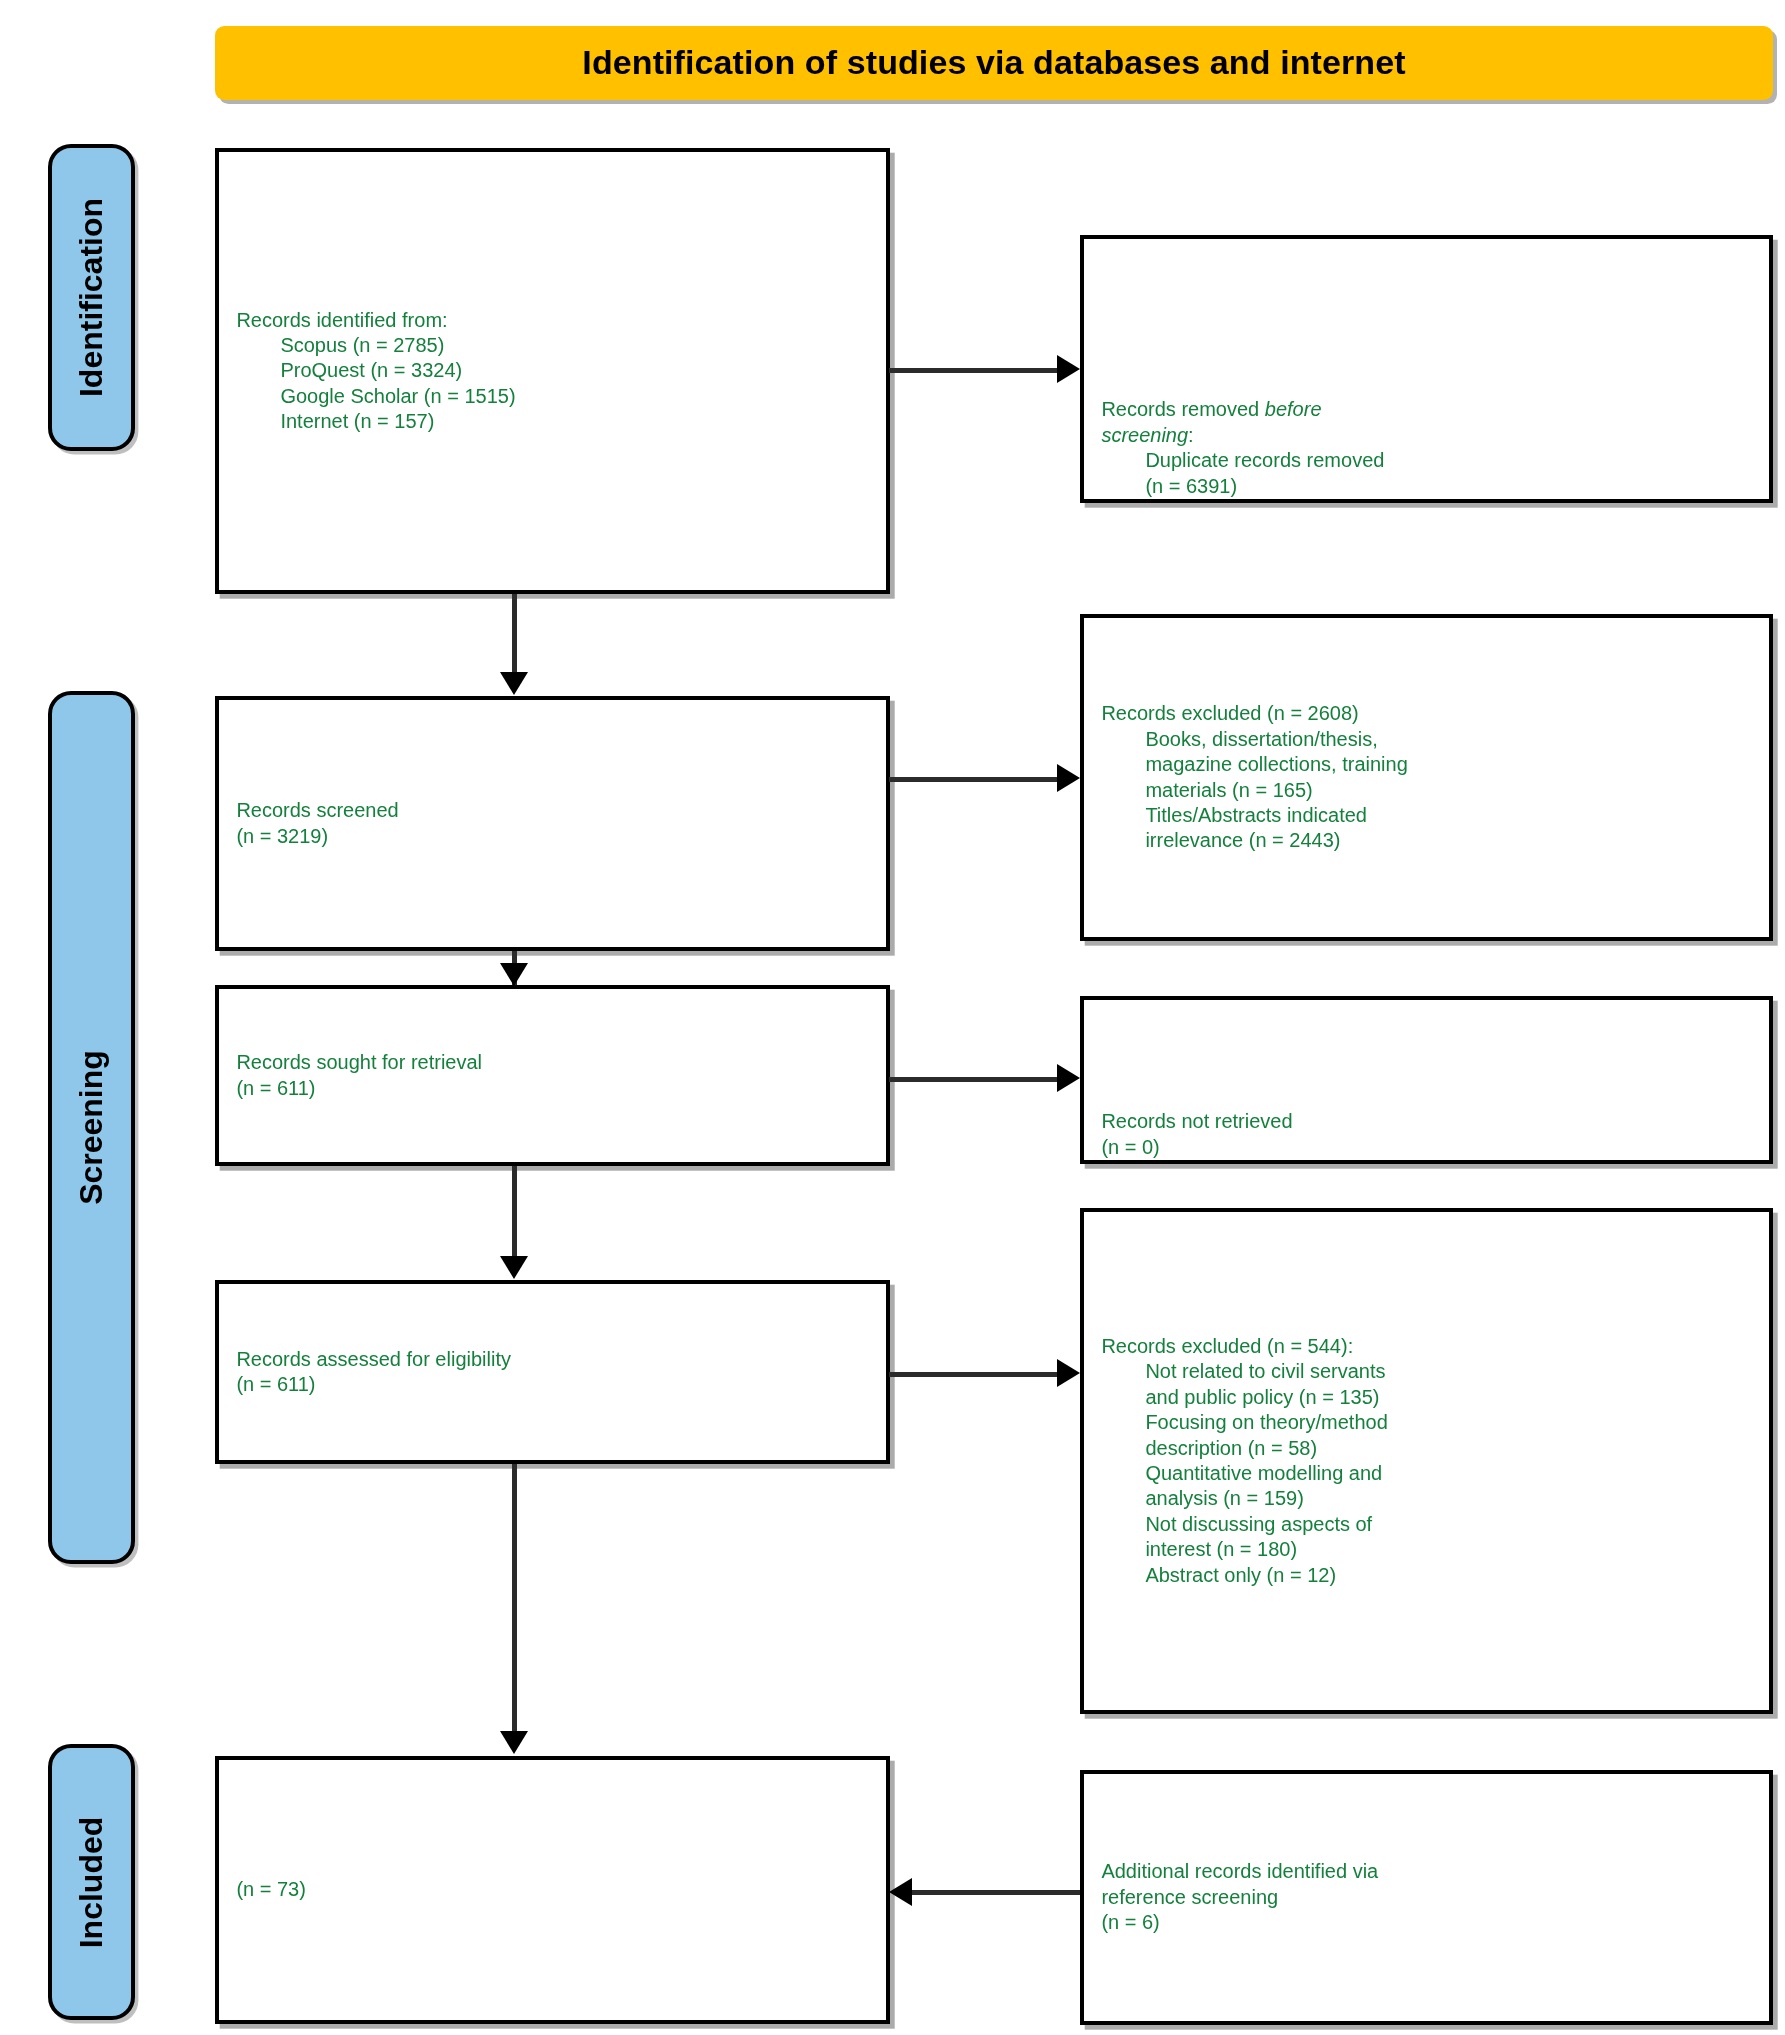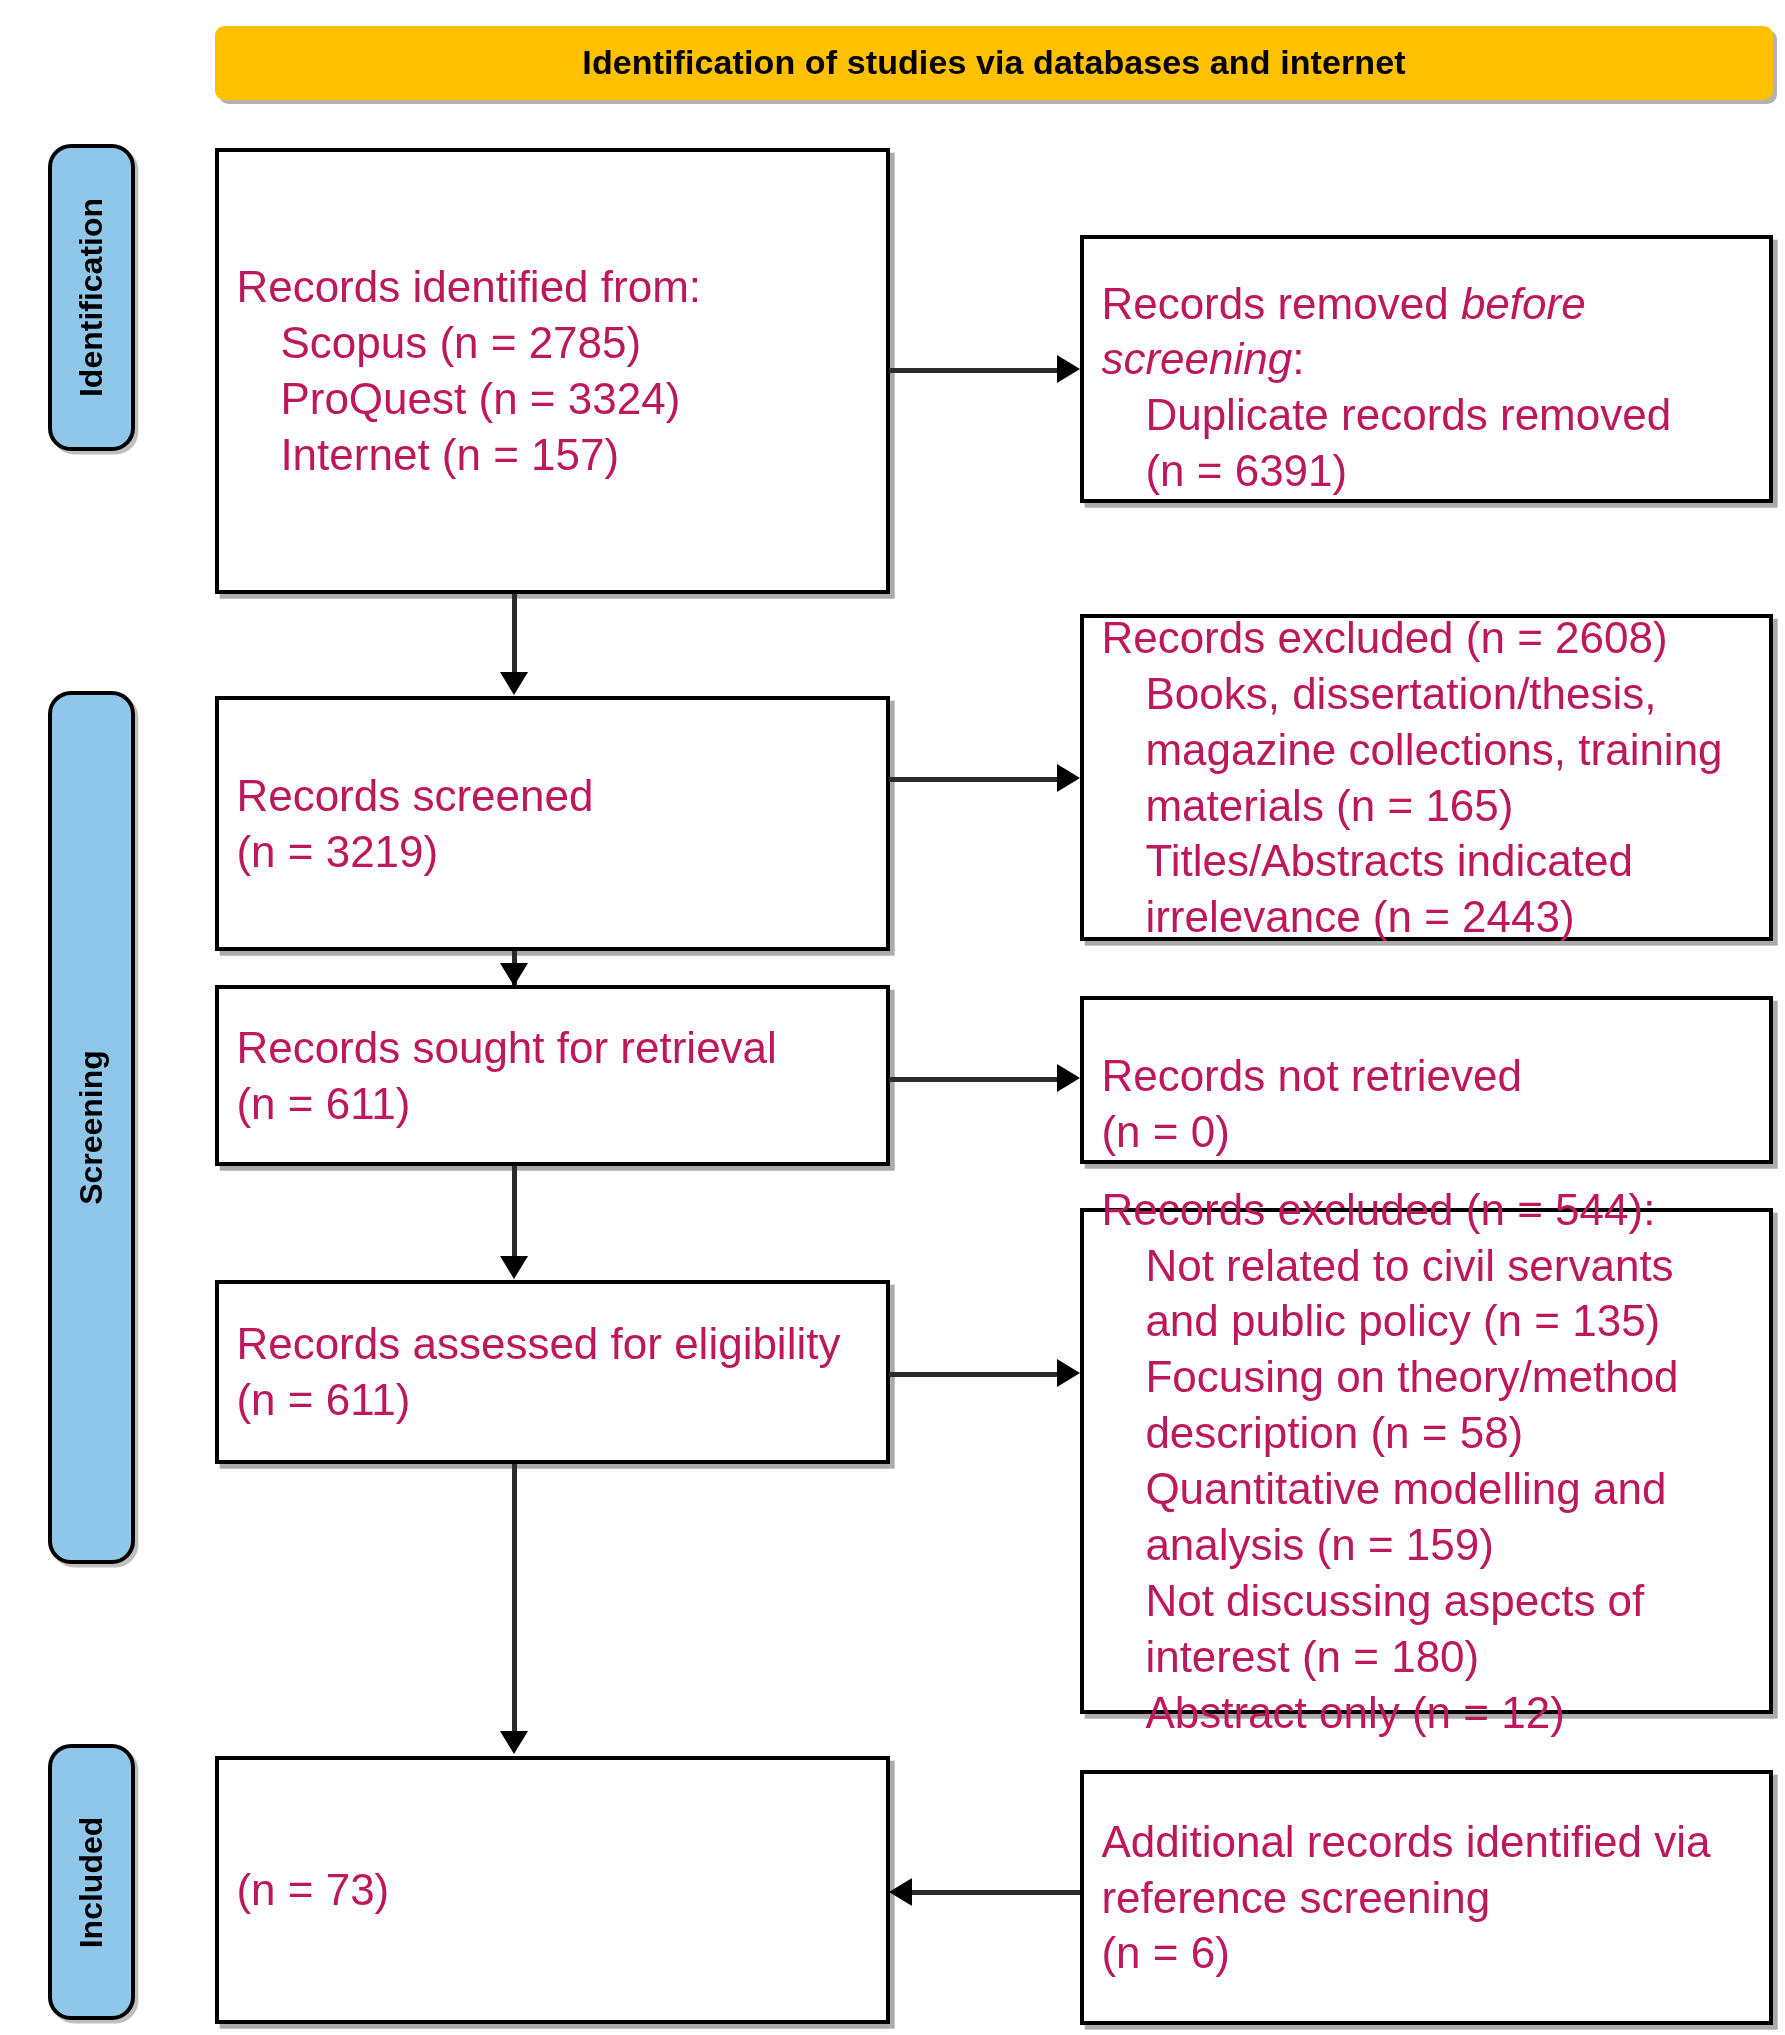--- a/index.html
+++ b/index.html
@@ -73,23 +73,23 @@
     box-shadow: 4.7px 4.7px 0 0 rgba(0,0,0,0.33);
     box-sizing: border-box;
     display: flex;
     align-items: center;
   }
   .box-inner {
     padding: 0 17.4px;
     width: 100%;
   }
   .line {
-    font-size: 44px;
+    font-size: 20px;
     line-height: 1.27;
-    color: #be185d;
+    color: #15803d;
     white-space: nowrap;
   }
   .line.indent  { padding-left: 44px; }
   .ital { font-style: italic; }
 
   
   #box-identified        { left: 195px;  top: 148px;  width: 675px; height: 446px; }
   #box-removed           { left: 1060px; top: 235px;  width: 693px; height: 268px; align-items: flex-end; }
   #box-screened          { left: 195px;  top: 696px; width: 675px; height: 255px; }
   #box-excluded-screen   { left: 1060px; top: 614px;  width: 693px; height: 327px; }
@@ -146,20 +146,21 @@
   </div>
   <div class="phase" id="phase-included">
     <span class="phase-label">Included</span>
   </div>
 
   <div class="box" id="box-identified">
     <div class="box-inner">
       <div class="line">Records identified from:</div>
       <div class="line indent">Scopus (n = 2785)</div>
       <div class="line indent">ProQuest (n = 3324)</div>
+      <div class="line indent">Google Scholar (n = 1515)</div>
       <div class="line indent">Internet (n = 157)</div>
     </div>
   </div>
 
   <div class="box" id="box-removed">
     <div class="box-inner">
       <div class="line"><span>Records removed </span><span class="ital">before</span></div>
       <div class="line"><span class="ital">screening</span><span>:</span></div>
       <div class="line indent">Duplicate records removed</div>
       <div class="line indent">(n = 6391)</div>

